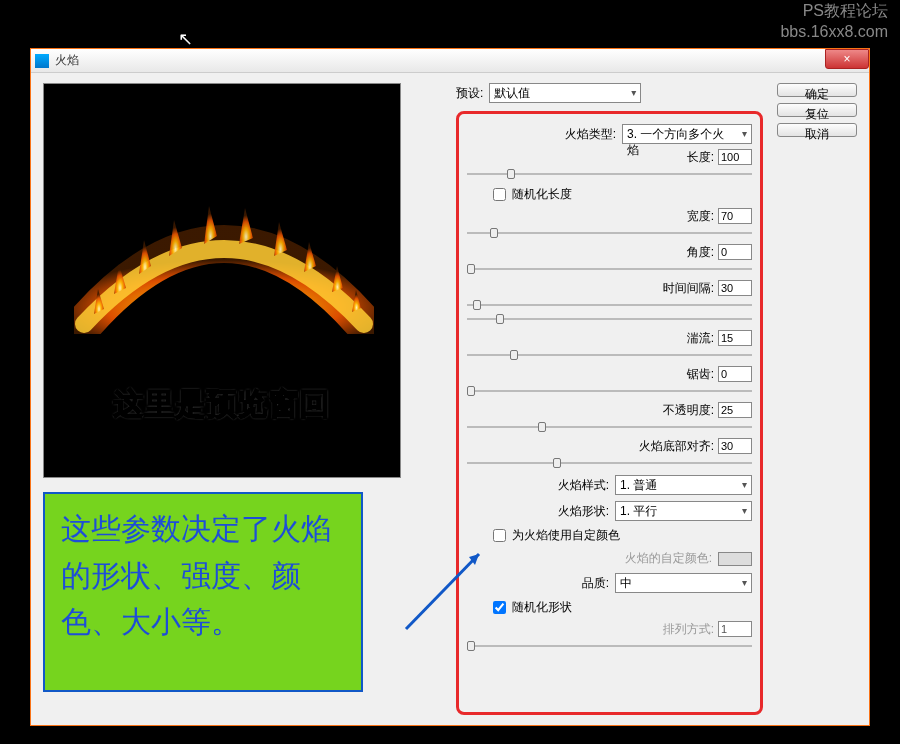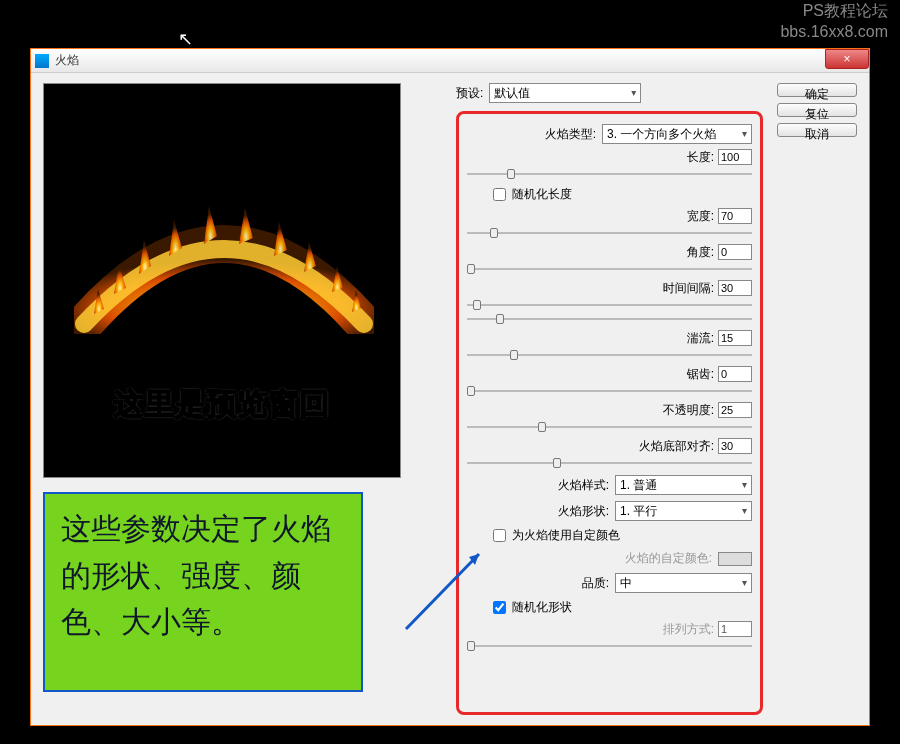--- a/index.html
+++ b/index.html
@@ -94,21 +94,21 @@
       letter-spacing: 1px;
     }
     .annotation-box {
       margin-top: 14px;
       width: 320px;
       height: 200px;
       background: #7ed321;
       background: #76d41e;
       border: 2px solid #1158c7;
       padding: 12px 16px;
-      color: #0f172a;
+      color: #1d4ed8;
       font-size: 30px;
       line-height: 1.55;
       font-family: SimSun, serif;
     }
     .arrow {
       position: absolute;
       left: 370px;
       top: 500px;
     }
     .right-pane {
@@ -297,21 +297,21 @@
       <div class="controls-col">
         <div class="preset-row">
           <label>预设:</label>
           <div class="dropdown" style="width:152px">默认值</div>
         </div>
 
         <div class="red-group">
 
           <div class="dropdown-row">
             <label>火焰类型:</label>
-            <div class="dropdown" style="width:150px">3. 一个方向多个火焰</div>
+            <div class="dropdown" style="width:130px">3. 一个方向多个火焰</div>
           </div>
 
           <div class="param-row">
               <label>长度:</label>
               <input class="num-input" value="100" style="">
             </div>
           <div class="slider">
               <div class="slider-thumb" style="left:14%"></div>
             </div>
 

